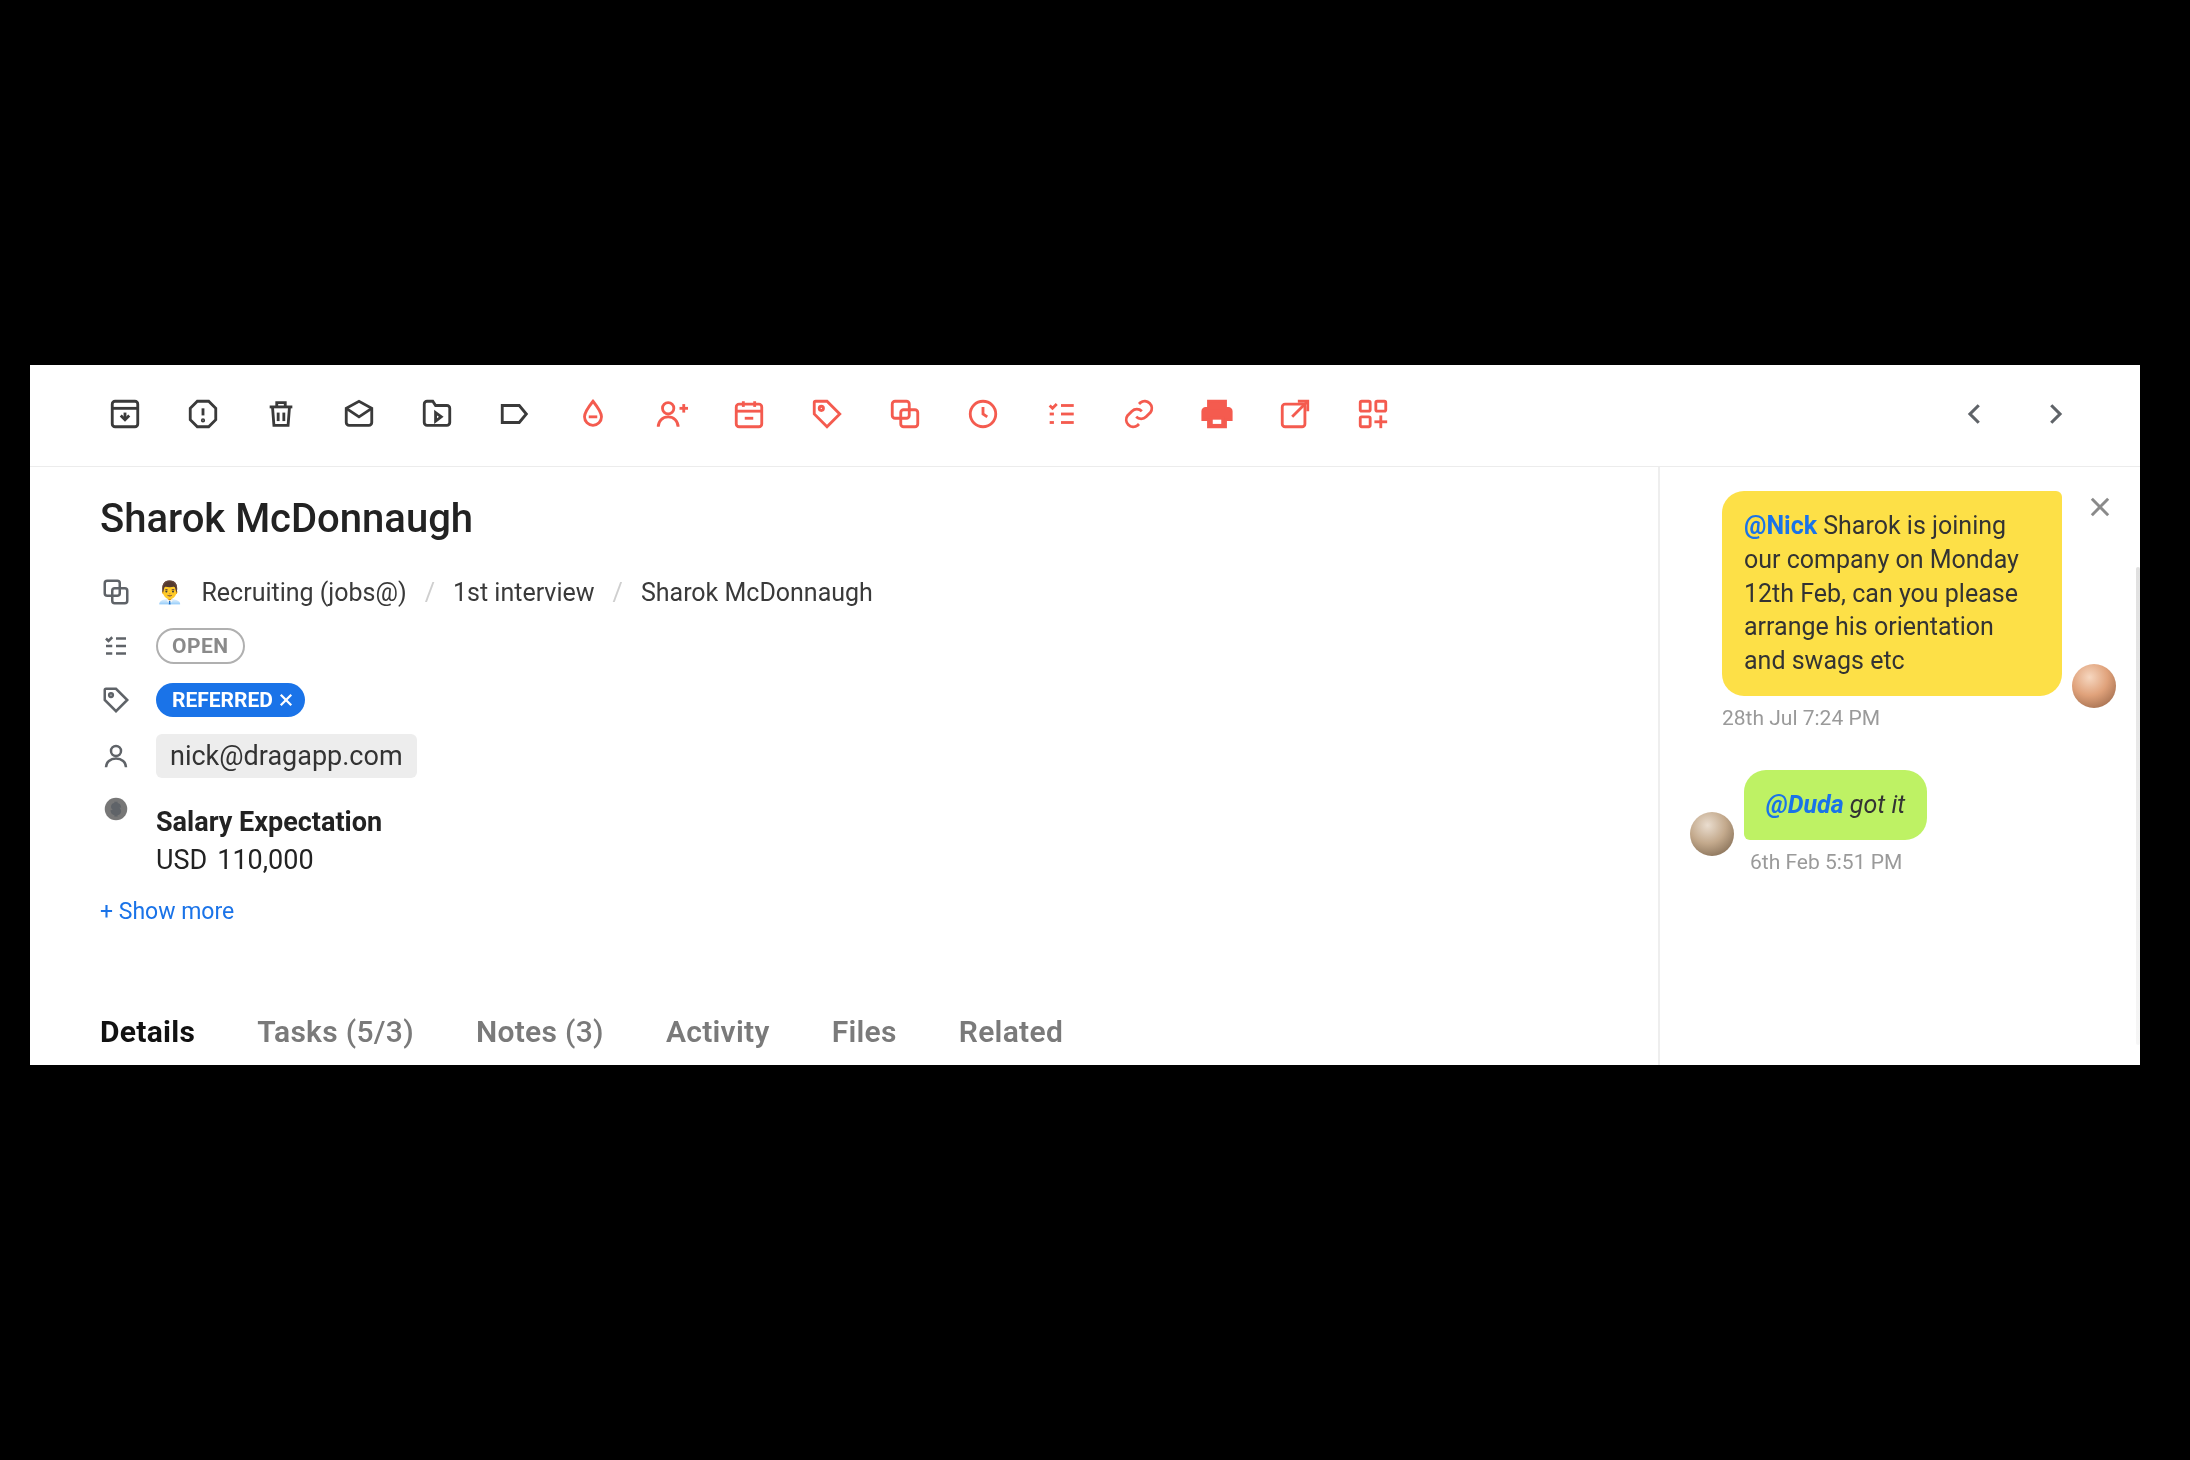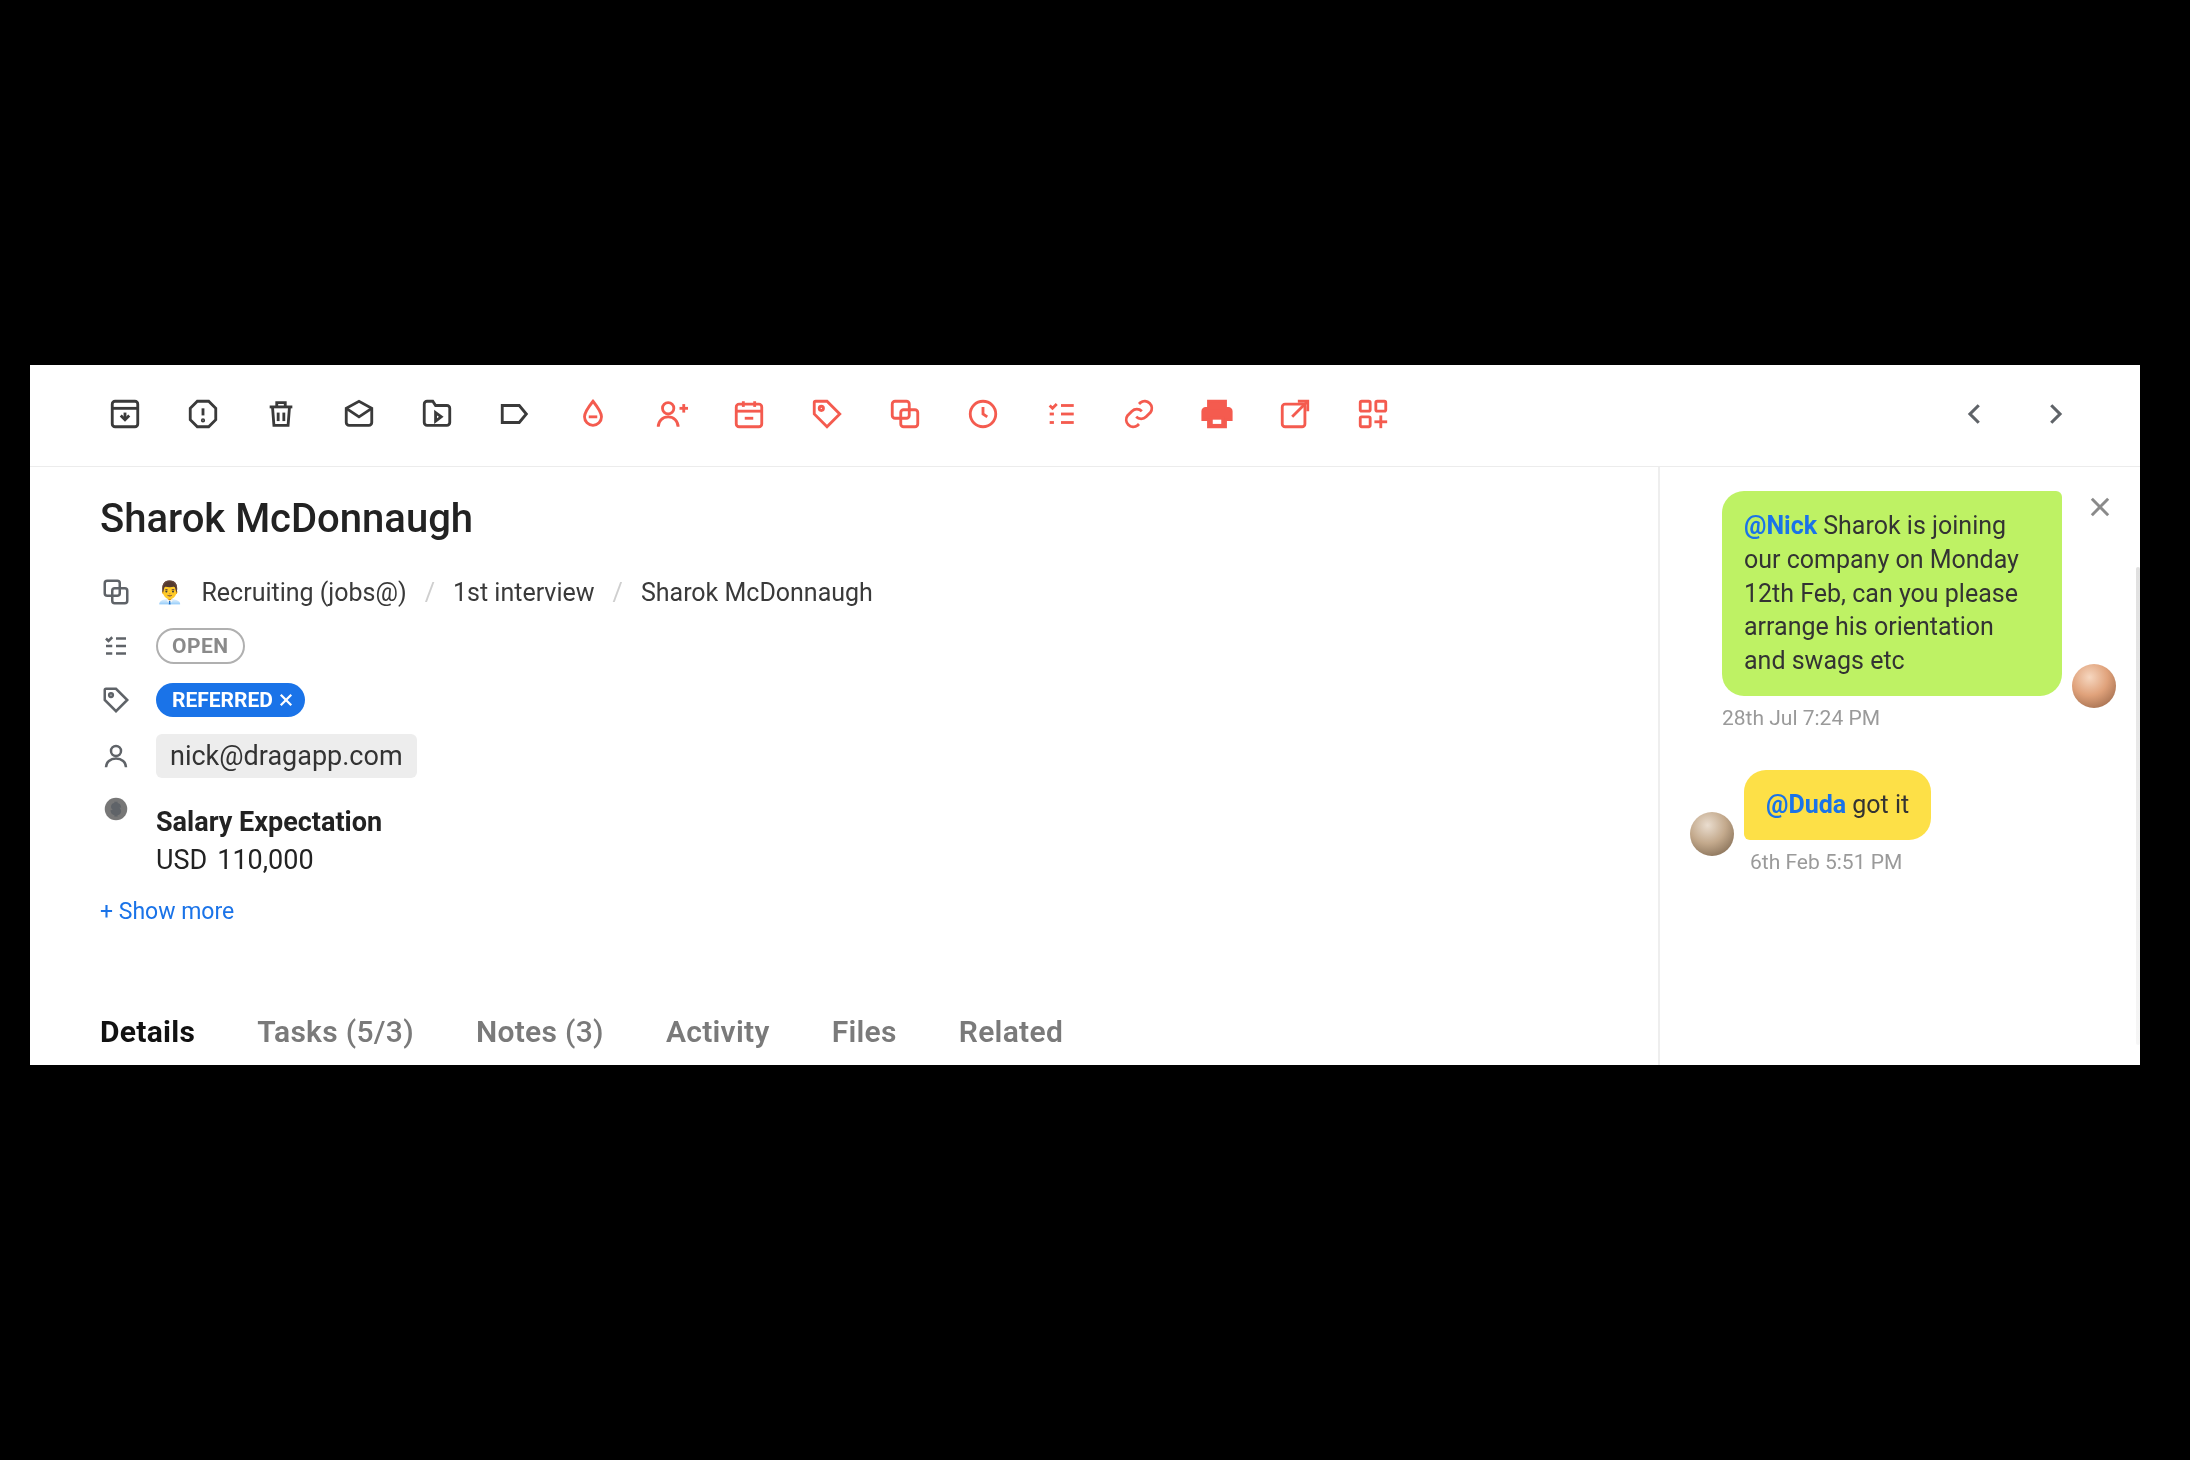--- a/index.html
+++ b/index.html
@@ -132,22 +132,22 @@
   }
   .msg.right { margin-left: auto; margin-right: 48px; }
   .msg.left { margin-left: 48px; margin-right: auto; }
   .bubble {
     border-radius: 22px;
     padding: 18px 22px;
     font-size: 25px;
     line-height: 1.35;
     color: #333;
   }
-  .msg.right .bubble { background: #bef264; border-top-right-radius: 6px; }
-  .msg.left  .bubble { background: #fde047; border-bottom-left-radius: 6px; display:inline-block; }
+  .msg.right .bubble { background: #fde047; border-top-right-radius: 6px; }
+  .msg.left  .bubble { background: #bef264; border-bottom-left-radius: 6px; display:inline-block;font-style:italic; }
   .mention { color: #1a73e8; font-weight: 700; }
   .timestamp {
     font-size: 21px;
     color: #9a9a9a;
     margin-top: 10px;
   }
   .msg.right .timestamp { margin-right: 6px; }
   .msg.left  .timestamp { text-align: left; margin-left: 6px; }
   .avatar {
     width: 44px; height: 44px;

